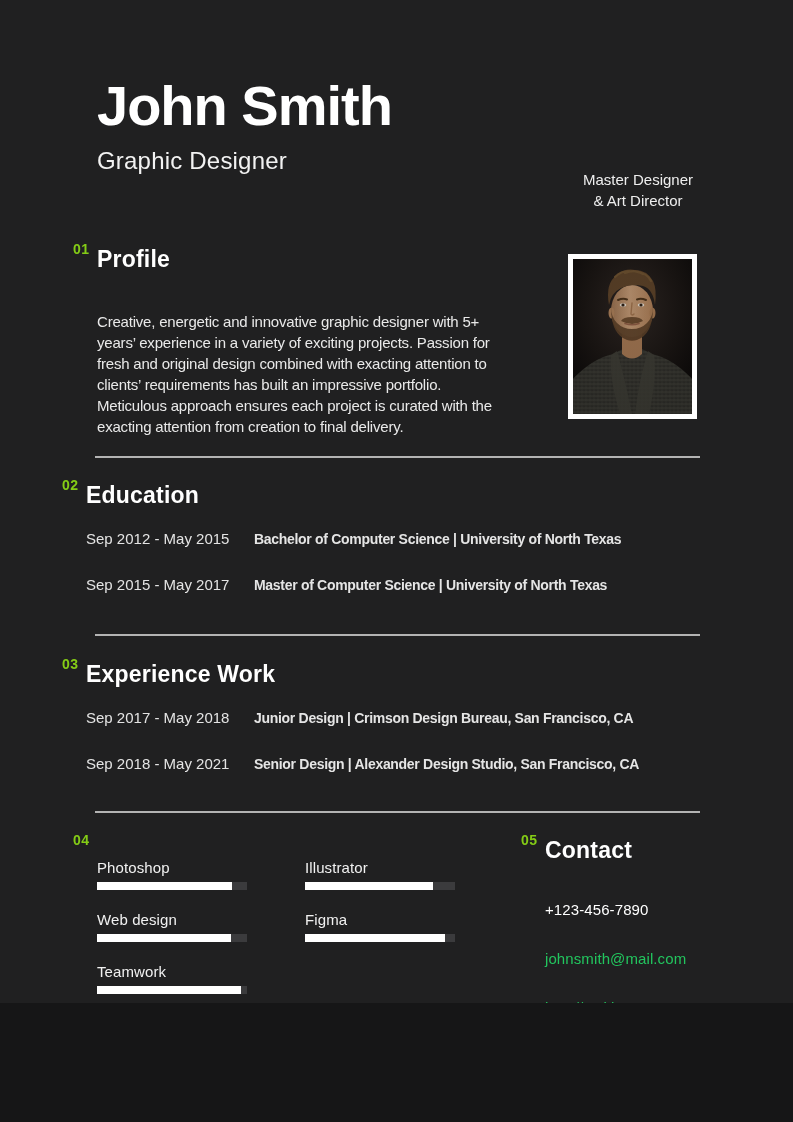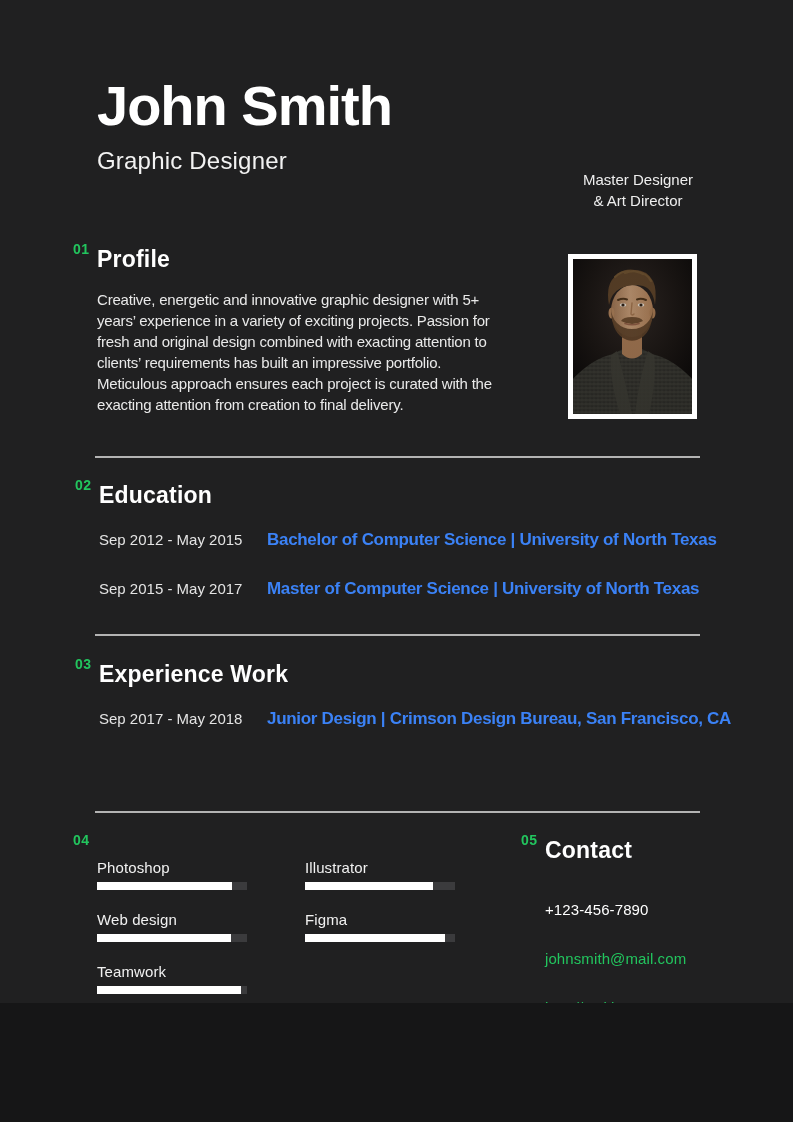--- a/index.html
+++ b/index.html
@@ -48,27 +48,27 @@
     font-weight: 700;
     color: #ffffff;
     letter-spacing: 0.2px;
   }
   .sec-num {
     position: absolute;
     left: -24px;
     top: -5px;
     font-size: 14px;
     font-weight: 700;
-    color: #22c55e;
+    color: #84cc16;
     letter-spacing: 0.5px;
   }
 
   
   .profile-section { position: absolute; left: 97px; top: 246px; width: 450px; }
-  .profile-text { margin-top: 16px; }
+  .profile-text { margin-top: 38px; }
   .profile-line {
     font-size: 15px;
     line-height: 21px;
     color: #e9e9e9;
     letter-spacing: -0.2px;
     white-space: nowrap;
   }
 
   
   .photo-frame {
@@ -88,35 +88,35 @@
     left: 95px;
     width: 605px;
     height: 2px;
     background: #b3b3b3;
   }
   .divider.d1 { top: 456px; }
   .divider.d2 { top: 634px; }
   .divider.d3 { top: 811px; }
 
   
-  .timeline-section { position: absolute; left: 99px; width: 620px; }
+  .timeline-section { position: absolute; left: 86px; width: 620px; }
   .education-section { top: 482px; }
   .experience-section { top: 661px; }
   .timeline-rows { margin-top: 21px; }
   .timeline-row { display: flex; align-items: baseline; margin-bottom: 29px; }
   .timeline-dates {
     flex: 0 0 168px;
     font-size: 15px;
     font-weight: 400;
     color: #e4e4e4;
   }
   .timeline-desc {
-    font-size: 17px;
+    font-size: 14px;
     font-weight: 700;
-    color: #3b82f6;
+    color: #e5e5e5;
     letter-spacing: -0.3px;
     white-space: nowrap;
     text-align: center;
   }
 
   
   .bottom { position: absolute; left: 97px; top: 837px; width: 603px; display: flex; }
   .skills-col { width: 358px; }
   .skills-grid {
     margin-top: 22px;
@@ -253,20 +253,24 @@
   <div class="timeline-section experience-section">
     <div class="sec-heading">
       <span class="sec-num">03</span>
       <span>Experience Work</span>
     </div>
     <div class="timeline-rows">
       <div class="timeline-row">
         <span class="timeline-dates">Sep 2017 - May 2018</span>
         <span class="timeline-desc">Junior Design | Crimson Design Bureau, San Francisco, CA</span>
       </div>
+      <div class="timeline-row">
+        <span class="timeline-dates">Sep 2018 - May 2021</span>
+        <span class="timeline-desc">Senior Design | Alexander Design Studio, San Francisco, CA</span>
+      </div>
     </div>
   </div>
 
   <div class="bottom">
     <div class="skills-col">
       <div class="sec-heading">
         <span class="sec-num">04</span>
       </div>
       <div class="skills-grid">
         <div class="skill-cell">

